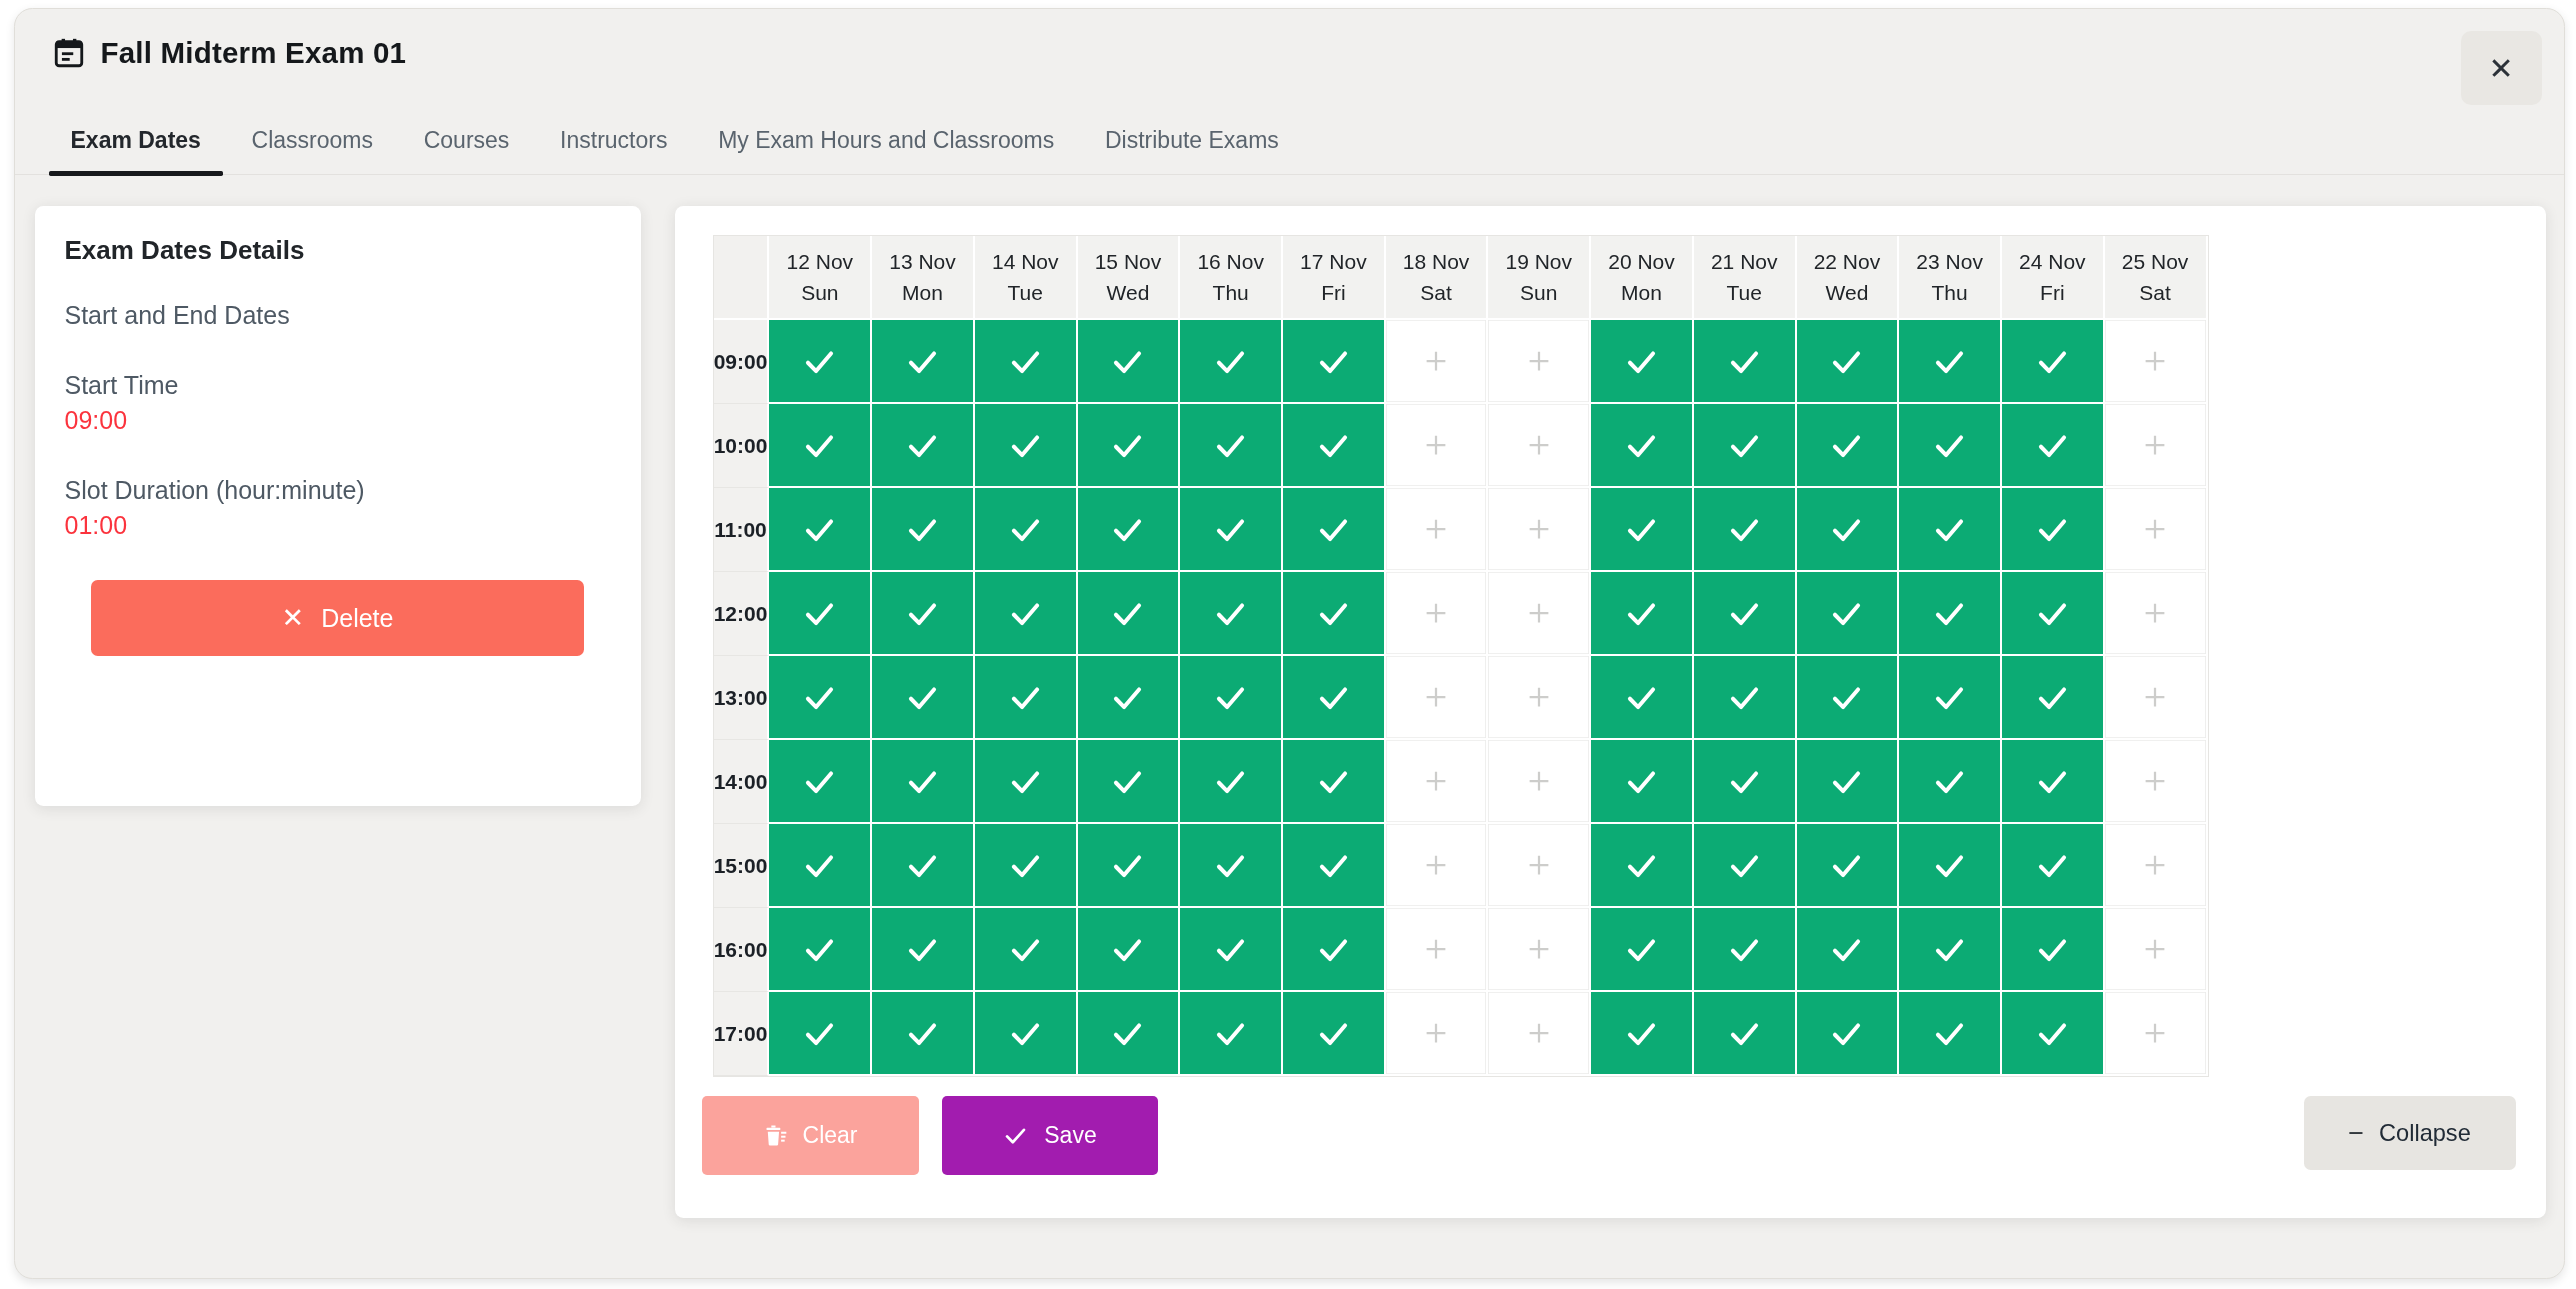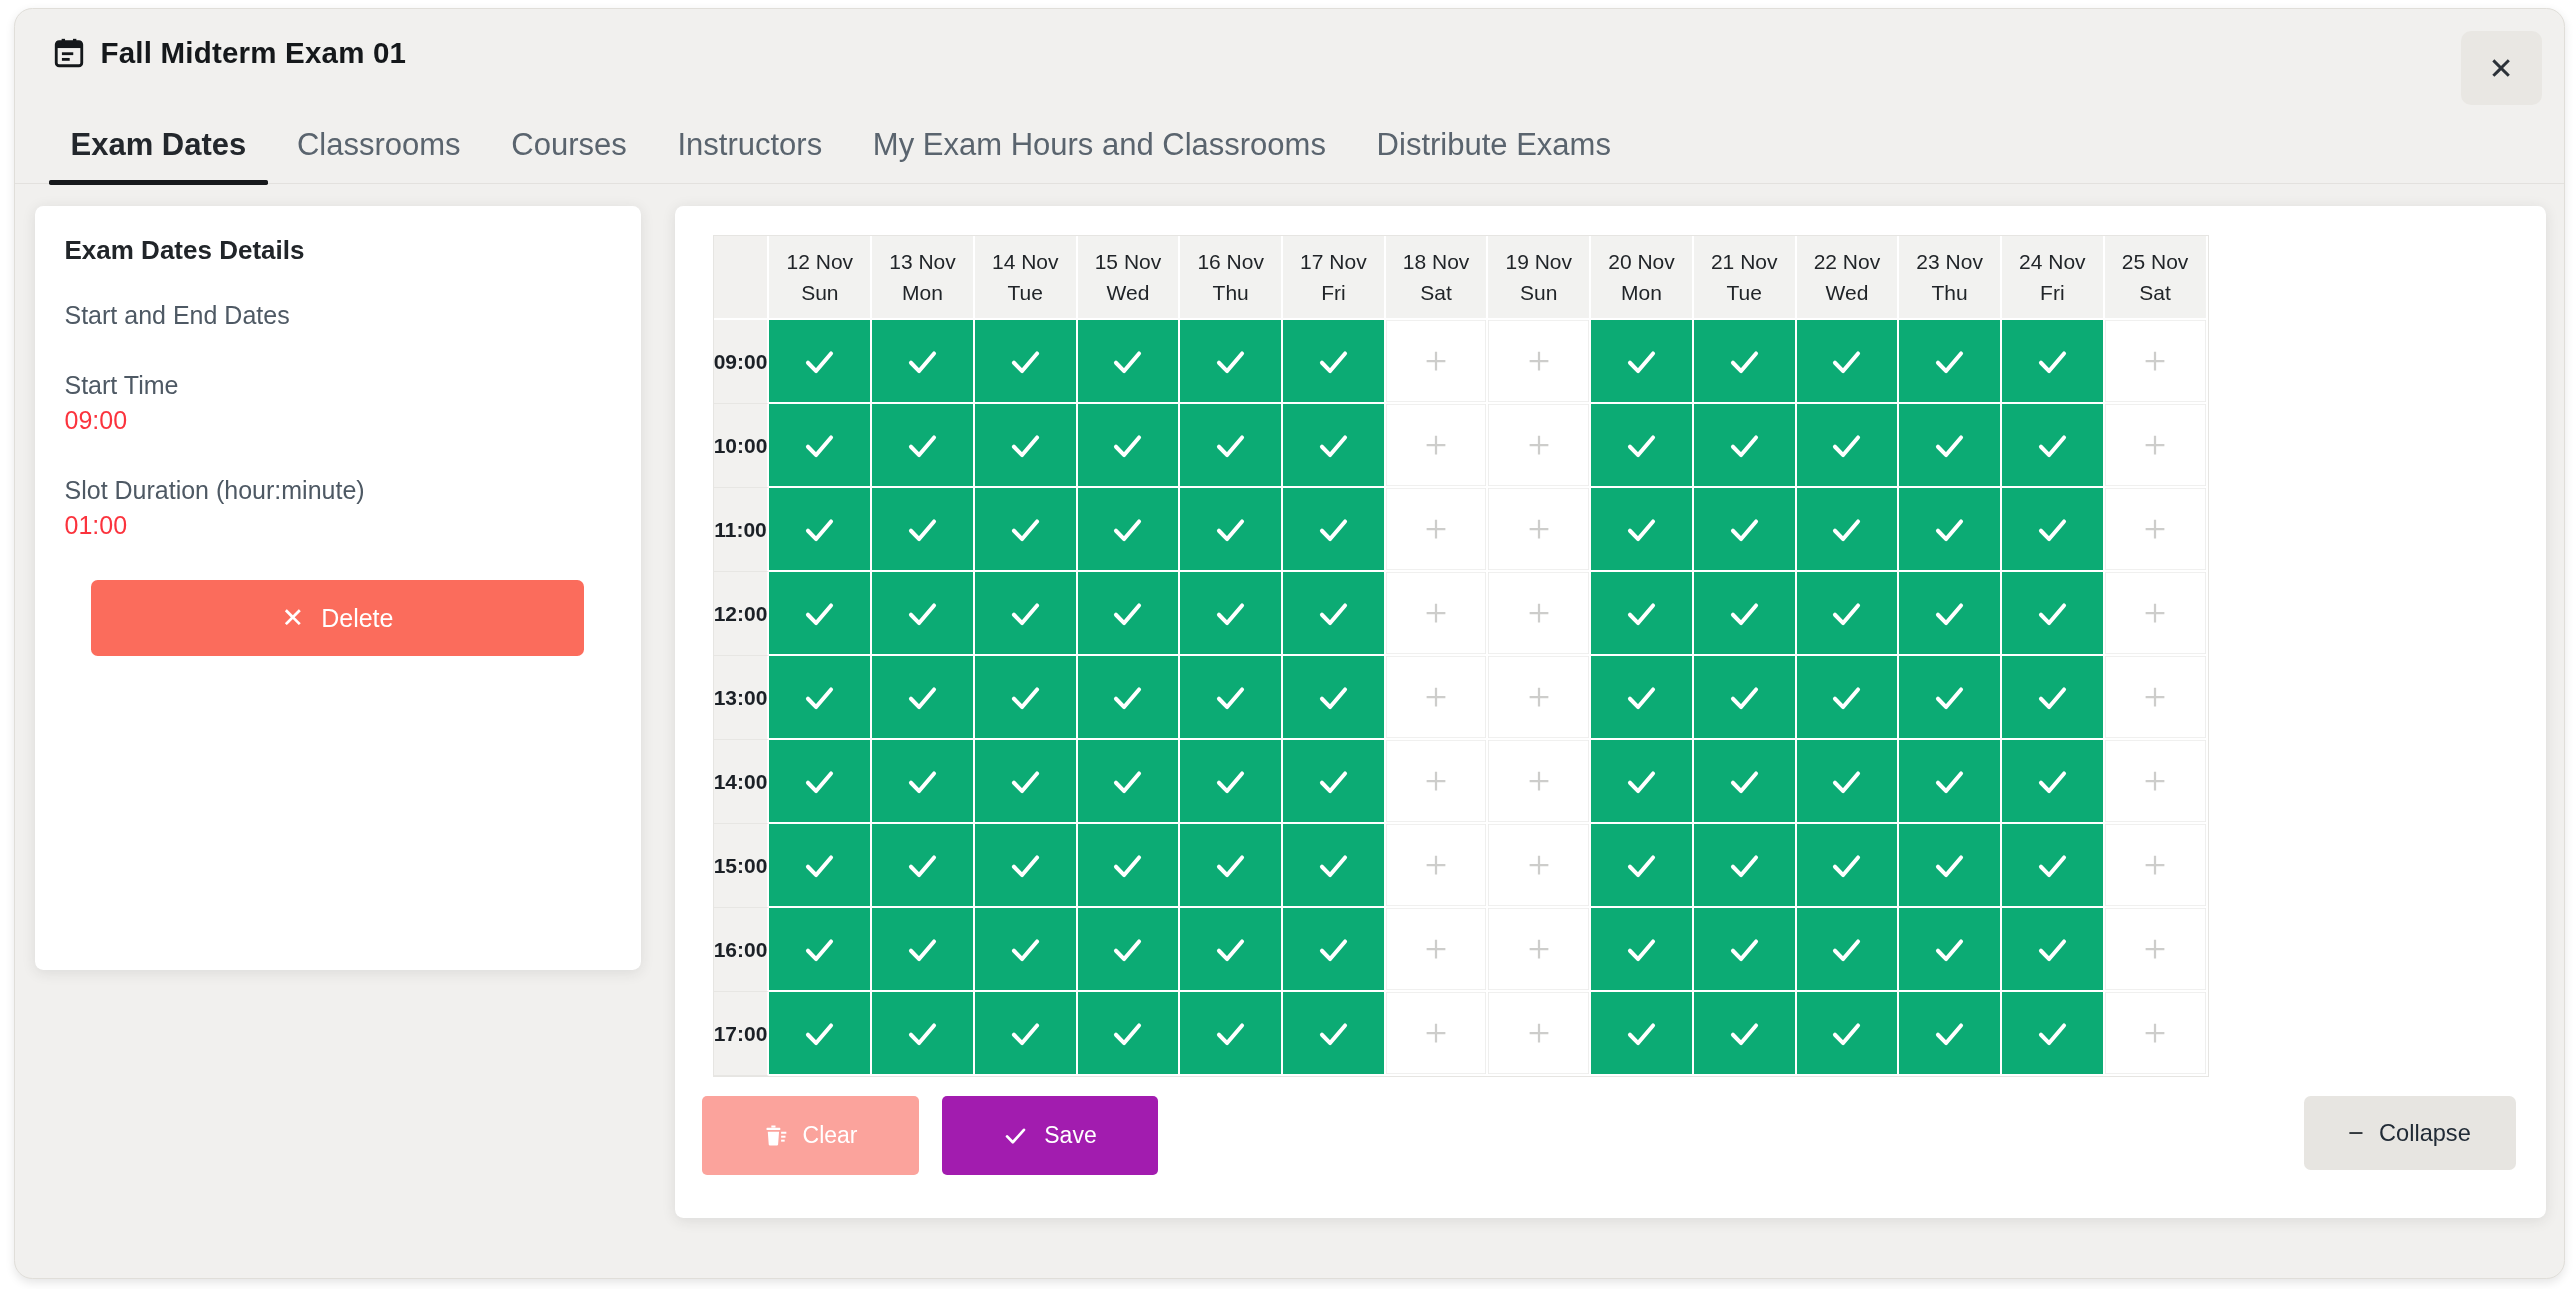--- a/index.html
+++ b/index.html
@@ -23,31 +23,31 @@
     display:flex;align-items:center;justify-content:center;
     font-size:30px;color:#2b3138;font-family:inherit;
   }
   
   .tabbar{
     position:absolute;left:0;right:0;top:103px;
     display:flex;align-items:flex-end;gap:6.7px;
     padding:0 0 0 34px;border-bottom:1.7px solid #e3e1de;
   }
   .tab{
-    position:relative;padding:15px 22px 20px;font-size:31px;color:#5a646e;
+    position:relative;padding:15px 22px 20px;font-size:23px;color:#5a646e;
     cursor:pointer;white-space:nowrap;
   }
   .tab.active{color:#23272c;font-weight:700;}
   .tab.active::after{
     content:"";position:absolute;left:0;right:0;bottom:-1.7px;height:5px;
     background:#17191c;border-radius:1.7px;
   }
   
   .card{position:absolute;background:#fff;border-radius:8.4px;box-shadow:0 2.5px 13.5px rgba(40,40,40,.10);}
-  .details-card{left:20px;top:197px;width:606px;height:764px;box-sizing:border-box;padding:29px 30px;}
+  .details-card{left:20px;top:197px;width:606px;height:600px;box-sizing:border-box;padding:29px 30px;}
   .schedule-card{left:660px;top:197px;width:1871px;height:1012px;}
   
   .details-title{margin:0 0 34px 0;font-size:26px;font-weight:700;color:#212529;}
   .field{margin-bottom:40px;}
   .field-label{font-size:25px;color:#4e5964;margin-bottom:5px;line-height:1.2;}
   .field-value{font-size:25px;color:#fb333d;line-height:1.2;}
   .delete-btn{
     display:flex;align-items:center;justify-content:center;gap:17px;
     width:493px;height:76px;margin:15px auto 0;
     background:#fb6c5c;color:#fff;border:none;border-radius:6.7px;

